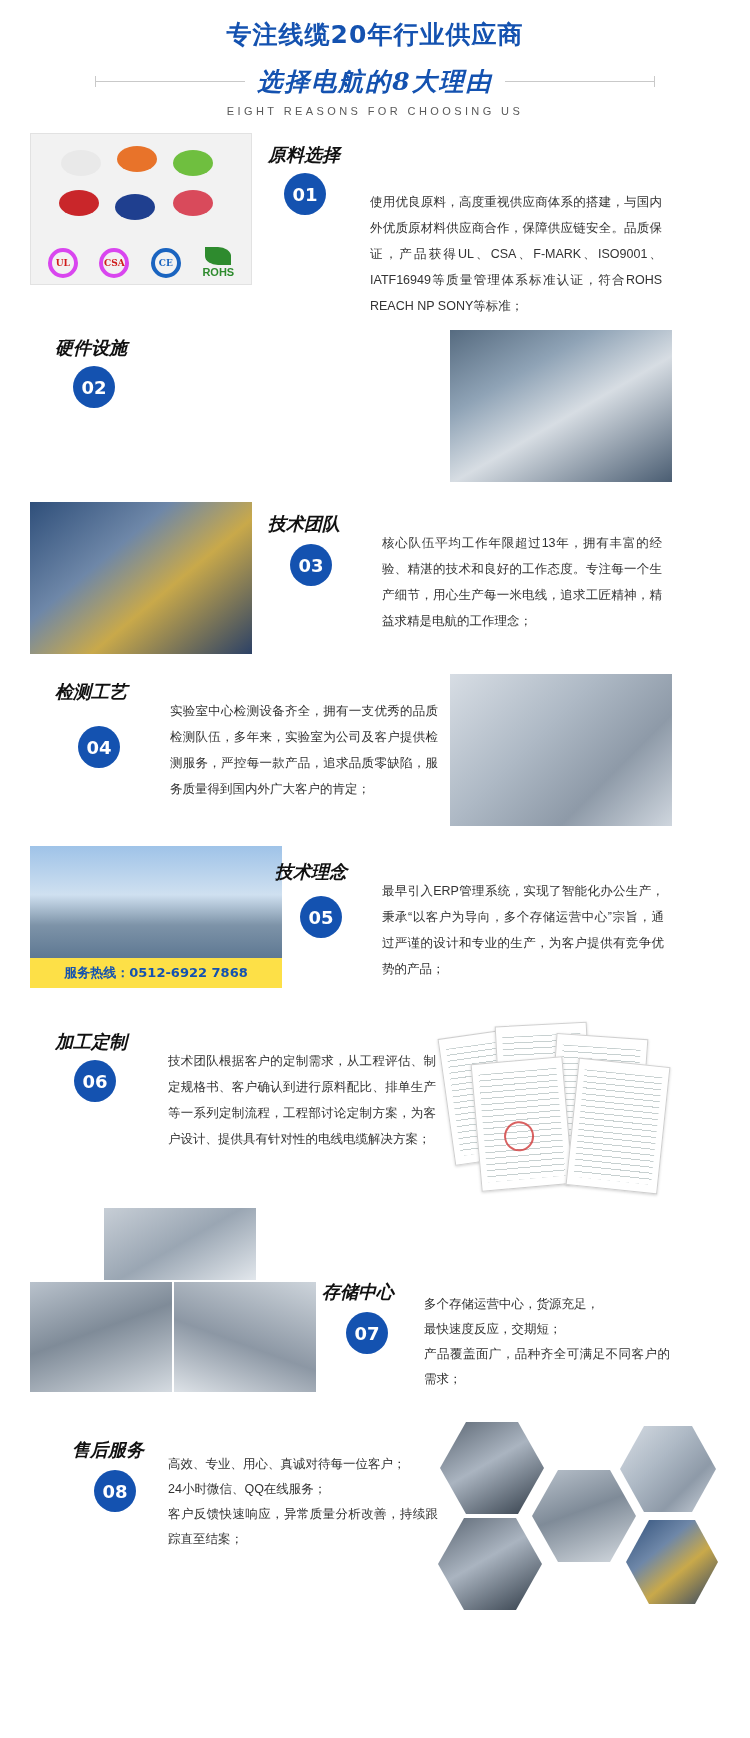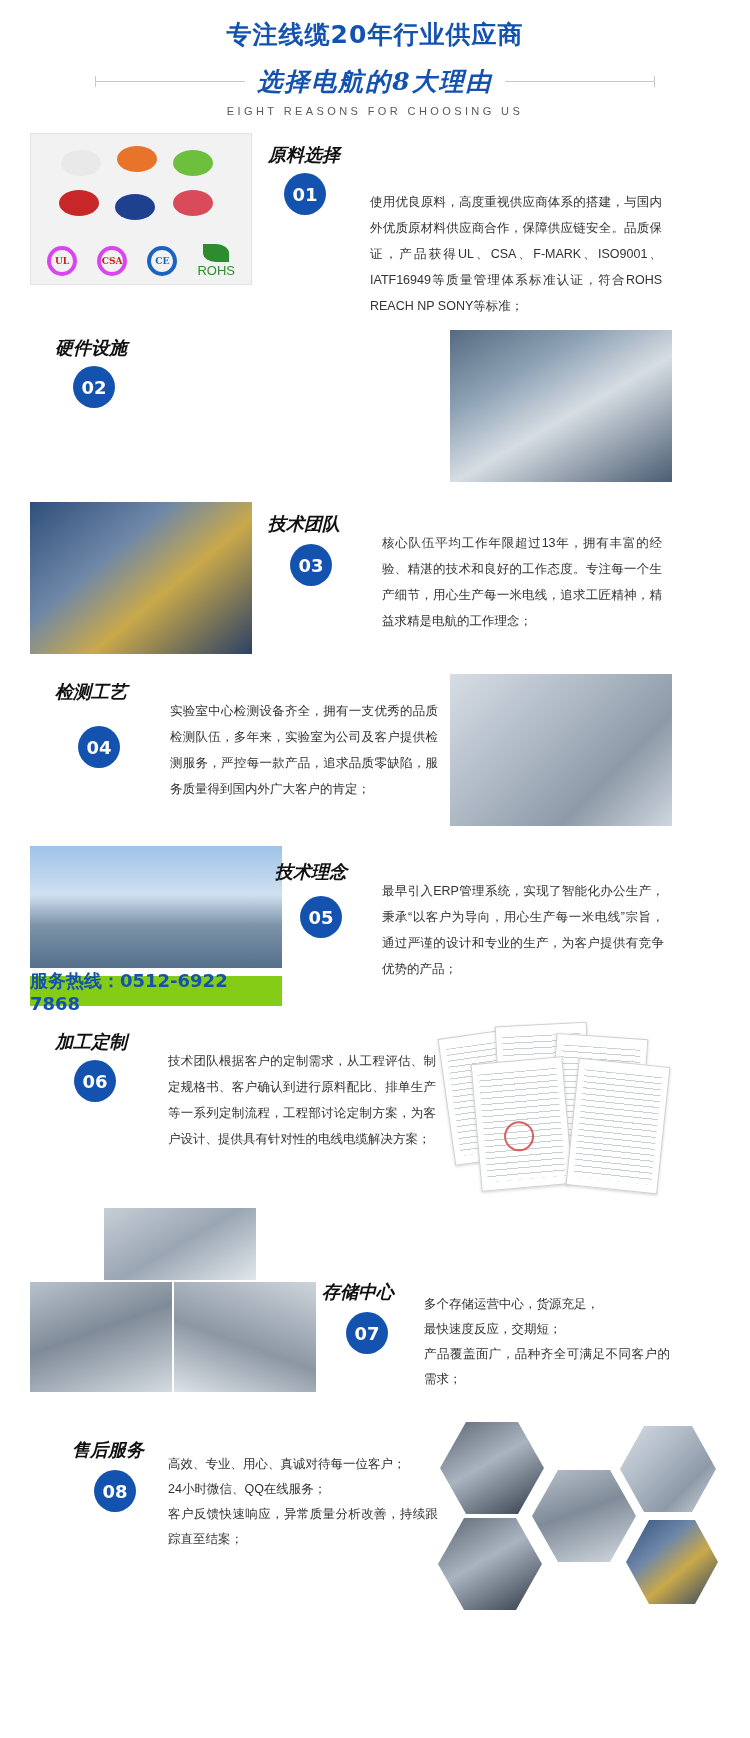--- a/index.html
+++ b/index.html
@@ -116,21 +116,21 @@
   .cert {
     width: 30px; height: 30px; border-radius: 50%;
     border: 4px solid #d946ef;
     display: flex; align-items: center; justify-content: center;
     font-size: 9px; font-weight: bold; color: #cf1b1b;
     font-family: "DejaVu Serif", serif;
   }
   .cert.blue { border-color: #1a64c0; color: #1a64c0; }
   .cert-rohs {
     display: flex; flex-direction: column; align-items: center;
-    color: #2e8b2e; font-size: 13px; font-weight: normal;
+    color: #2e8b2e; font-size: 11px; font-weight: bold;
   }
   .cert-rohs .leaf {
     width: 26px; height: 18px; border-radius: 0 50% 0 50%;
     background: #2e8b2e; margin-bottom: 1px;
   }
   #sec1 .titlewrap { position: absolute; left: 268px; top: 10px; }
   #sec1 .num-badge { position: absolute; left: 284px; top: 40px; }
   #sec1 .sec-body { position: absolute; left: 370px; top: 28px; width: 292px; margin-top: 28px; }
 
   
@@ -151,22 +151,22 @@
   #sec4 { height: 160px; margin-top: 12px; position: relative; }
   #sec4 .titlewrap { position: absolute; left: 55px; top: 6px; }
   #sec4 .num-badge { position: absolute; left: 78px; top: 52px; }
   #sec4 .sec-body { position: absolute; left: 170px; top: 24px; width: 268px; }
   #sec4 .photo { position: absolute; left: 450px; top: 0; width: 222px; height: 152px; }
 
   
   #sec5 { height: 160px; margin-top: 12px; position: relative; }
   #sec5 .photo { position: absolute; left: 30px; top: 0; width: 252px; height: 122px; }
   .hotline {
-    position: absolute; left: 30px; top: 130px; width: 252px; height: 30px;
-    background: #84cc16; color: #1452b0; font-weight: bold; font-size: 18px;
+    position: absolute; left: 30px; top: 112px; width: 252px; height: 30px;
+    background: #fde047; color: #1452b0; font-weight: bold; font-size: 13px;
     display: flex; align-items: center; justify-content: center;
     font-family: "DejaVu Sans", sans-serif;
   }
   #sec5 .titlewrap { position: absolute; left: 275px; top: 14px; }
   #sec5 .num-badge { position: absolute; left: 300px; top: 50px; }
   #sec5 .sec-body { position: absolute; left: 382px; top: 32px; width: 282px; }
 
   
   #sec6 { height: 170px; margin-top: 18px; position: relative; }
   #sec6 .titlewrap { position: absolute; left: 55px; top: 6px; }
@@ -284,21 +284,21 @@
   <div class="photo img-lab"></div>
 </div>
 
 <div class="section" id="sec5">
   <div class="photo img-building"></div>
   <div class="hotline">服务热线：0512-6922 7868</div>
   <div class="titlewrap">
     <div class="sec-title">技术理念</div>
   </div>
   <div class="num-badge">05</div>
-  <div class="sec-body">最早引入ERP管理系统，实现了智能化办公生产，秉承“以客户为导向，用心生产每一米电线”宗旨，通过严谨的设计和专业的生产，为客户提供有竞争优势的产品；</div>
+  <div class="sec-body">最早引入ERP管理系统，实现了智能化办公生产，秉承“以客户为导向，多个存储运营中心”宗旨，通过严谨的设计和专业的生产，为客户提供有竞争优势的产品；</div>
 </div>
 
 <div class="section" id="sec6">
   <div class="titlewrap">
     <div class="sec-title">加工定制</div>
   </div>
   <div class="num-badge">06</div>
   <div class="sec-body">技术团队根据客户的定制需求，从工程评估、制定规格书、客户确认到进行原料配比、排单生产等一系列定制流程，工程部讨论定制方案，为客户设计、提供具有针对性的电线电缆解决方案；</div>
   <div class="docs">
     <div class="doc-sheet" style="left:6px;top:14px;transform:rotate(-8deg);"></div>

